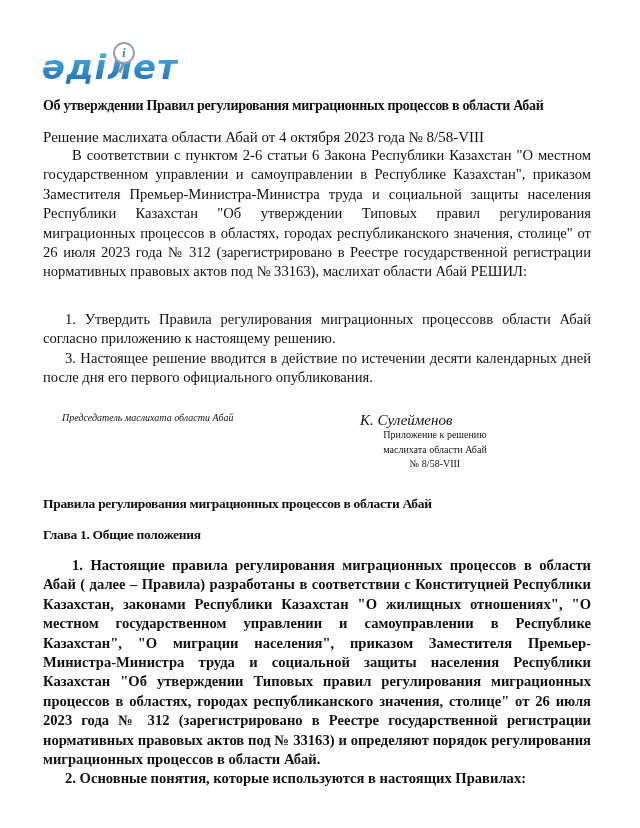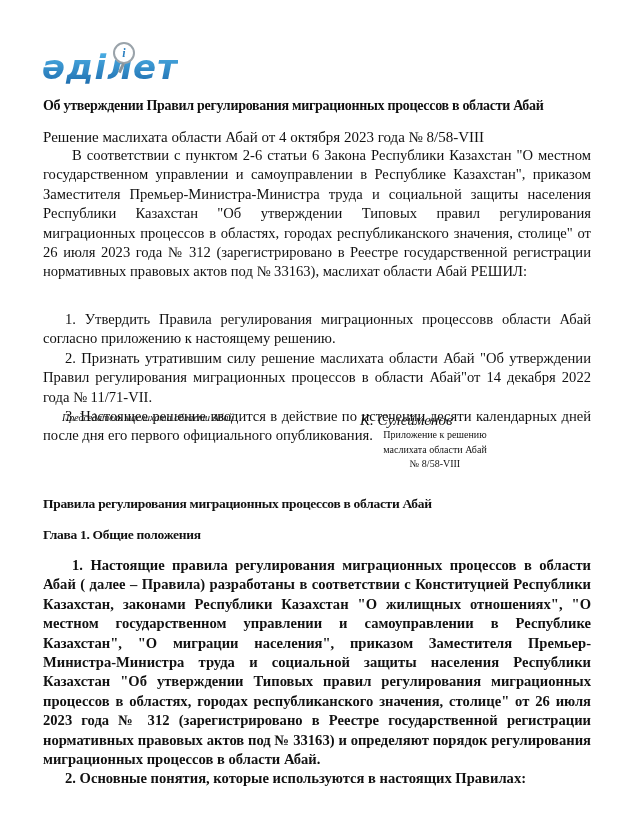--- a/index.html
+++ b/index.html
@@ -40,21 +40,20 @@
 
   <div class="title">Об утверждении Правил регулирования миграционных процессов в области Абай</div>
   <div class="subtitle">Решение маслихата области Абай от 4 октября 2023 года № 8/58-VIII</div>
 
   <div class="para" style="top:146px;">
     <p class="indent">В соответствии с пунктом 2-6 статьи 6 Закона Республики Казахстан "О местном государственном управлении и самоуправлении в Республике Казахстан", приказом Заместителя Премьер-Министра-Министра труда и социальной защиты населения Республики Казахстан "Об утверждении Типовых правил регулирования миграционных процессов в областях, городах республиканского значения, столице" от 26 июля 2023 года № 312 (зарегистрировано в Реестре государственной регистрации нормативных правовых актов под № 33163), маслихат области Абай РЕШИЛ:</p>
   </div>
 
   <div class="para" style="top:278px;margin-top:32px;">
     <p class="indent2">1. Утвердить Правила регулирования миграционных процессовв области Абай согласно приложению к настоящему решению.</p>
-    <p class="indent2">2. Признать утратившим силу решение маслихата области Абай "Об утверждении Правил регулирования миграционных процессов в области Абай"от 14 декабря 2022 года № 11/71-VII.</p>
     <p class="indent2">3. Настоящее решение вводится в действие по истечении десяти календарных дней после дня его первого официального опубликования.</p>
   </div>
 
   <div class="sig-left">Председатель маслихата области Абай</div>
   <div class="sig-right">К. Сулейменов</div>
 
   <div class="appendix">
     <div>Приложение к решению</div>
     <div>маслихата области Абай</div>
     <div>№ 8/58-VIII</div>

